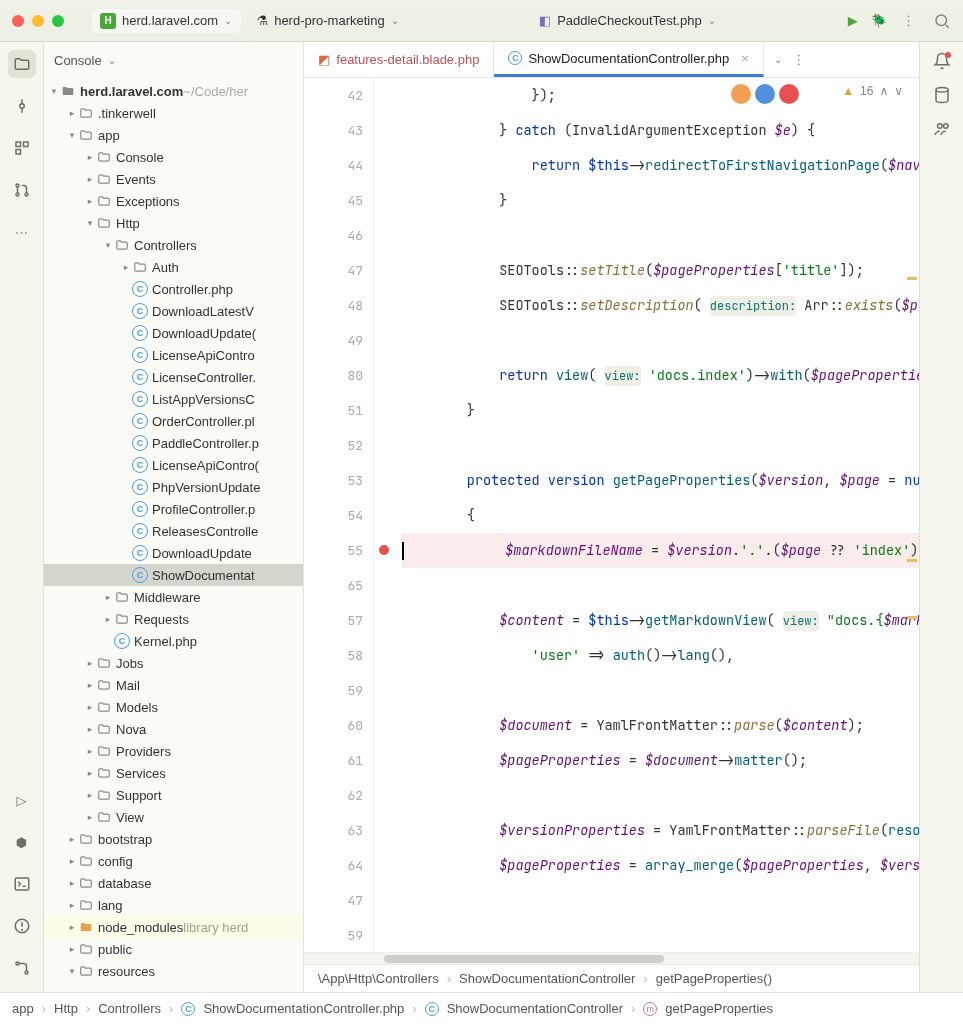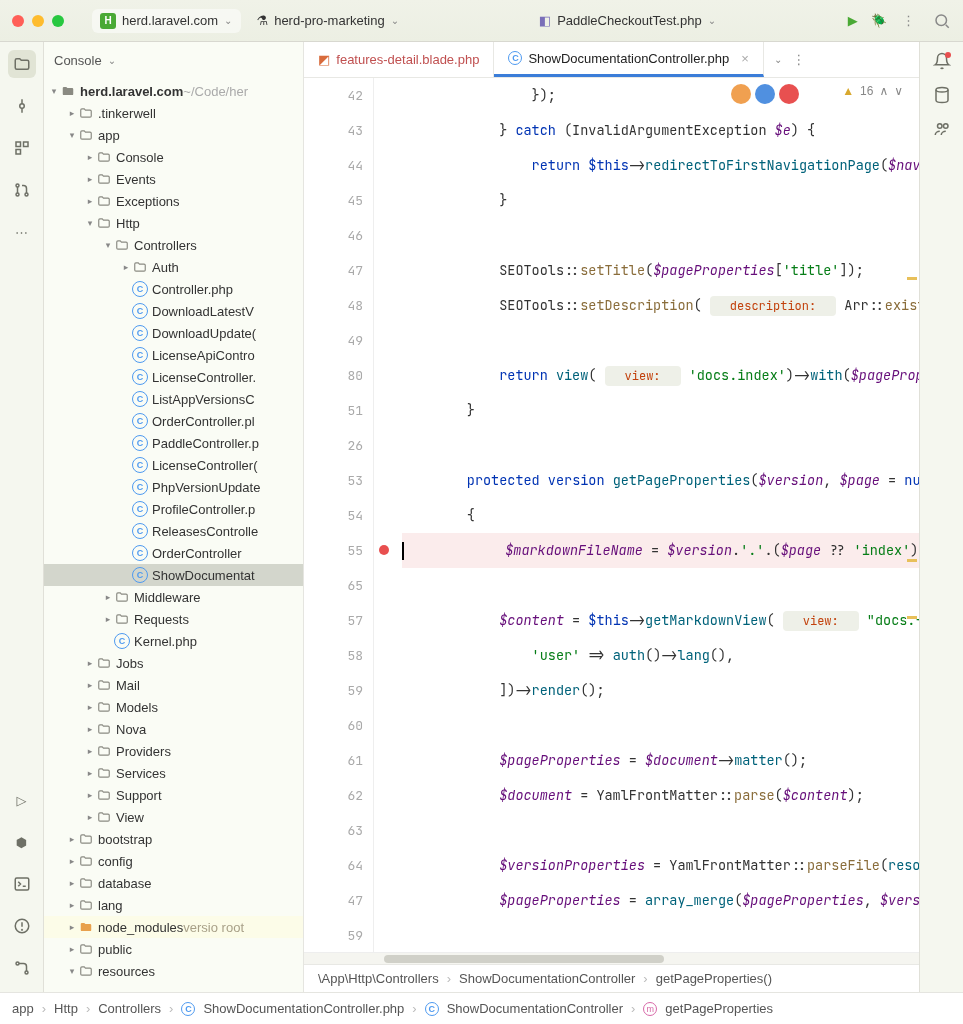--- a/index.html
+++ b/index.html
@@ -41,22 +41,22 @@
 .warnbar{position:absolute;right:16px;top:42px;display:flex;align-items:center;gap:6px;font-size:12px;color:#888;z-index:5}
 .codearea{flex:1;display:flex;overflow:hidden;position:relative}
 .gut{width:70px;background:#fff;border-right:1px solid #eee;text-align:right;padding-right:10px;color:#aaa;font-family:'JetBrains Mono',Menlo,monospace;font-size:13px;line-height:35px;padding-top:0}
 .bpcol{width:20px;background:#fff}
 .bp{width:10px;height:10px;border-radius:50%;background:#e84f4f;margin:12px auto 0}
 .code{flex:1;font-family:'JetBrains Mono',Menlo,monospace;font-size:13.5px;line-height:35px;overflow:hidden;position:relative;padding-left:8px}
 .ln{height:35px;white-space:pre}
 .ln.bpline{background:#fbecec}
 .ln.bpline::before{content:'';position:absolute;left:-98px;width:98px;height:35px;background:#fbecec}
 .cursor{display:inline-block;width:2px;height:18px;background:#000;vertical-align:middle;margin-right:4px}
-.k{color:#0033b3}.s{color:#067d17}.v{color:#660e7a;font-style:italic}.m{color:#8a6d3b;}.fn{color:#00627a}
-.hint{background:#eef0e8;padding:2px 20px;border-radius:4px;color:#c2410c;font-size:12px}
+.k{color:#0033b3}.s{color:#067d17}.v{color:#660e7a;font-style:italic}.m{color:#8a6d3b;font-style:italic}.fn{color:#00627a}
+.hint{background:#eef0e8;padding:2px 0;border-radius:4px;color:#0f766e;font-size:12px}
 .crumb{height:28px;border-top:1px solid #e8e8e4;display:flex;align-items:center;padding:0 14px;font-size:13px;color:#555;gap:8px}
 .rightbar{width:44px;background:#f5f7ef;border-left:1px solid #e0e0d8;display:flex;flex-direction:column;align-items:center;padding-top:10px;gap:16px}
 .rightbar .ic{color:#6e7066;position:relative}
 .notif::after{content:'';position:absolute;top:0;right:0;width:6px;height:6px;background:#e84f4f;border-radius:50%}
 .bcrumb{height:32px;border-top:1px solid #e5e5e0;display:flex;align-items:center;padding:0 12px;font-size:13px;color:#555;gap:8px;background:#fff}
 .bsep{color:#bbb}
 .cicon{width:14px;height:14px;border:1.5px solid #4e9af0;border-radius:50%;display:inline-flex;align-items:center;justify-content:center;color:#4e9af0;font-size:9px;font-weight:bold}
 .micon{width:14px;height:14px;border:1.5px solid #d868a8;border-radius:50%;display:inline-flex;align-items:center;justify-content:center;color:#d868a8;font-size:9px}
 svg{display:block}
 .collab{position:absolute;right:120px;top:6px;display:flex;gap:4px;z-index:4}
@@ -284,41 +284,41 @@
           <span>OrderController.pl</span>
         </div>
         <div class="row" style="padding-left: 76px;">
           <span class="tg"></span>
           <span class="fi php">C</span>
           <span>PaddleController.p</span>
         </div>
         <div class="row" style="padding-left: 76px;">
           <span class="tg"></span>
           <span class="fi php">C</span>
-          <span>LicenseController(</span>
+          <span>LicenseApiContro(</span>
         </div>
         <div class="row" style="padding-left: 76px;">
           <span class="tg"></span>
           <span class="fi php">C</span>
           <span>PhpVersionUpdate</span>
         </div>
         <div class="row" style="padding-left: 76px;">
           <span class="tg"></span>
           <span class="fi php">C</span>
           <span>ProfileController.p</span>
         </div>
         <div class="row" style="padding-left: 76px;">
           <span class="tg"></span>
           <span class="fi php">C</span>
           <span>ReleasesControlle</span>
         </div>
         <div class="row" style="padding-left: 76px;">
           <span class="tg"></span>
           <span class="fi php">C</span>
-          <span>OrderController</span>
+          <span>DownloadUpdate</span>
         </div>
         <div class="row sel" style="padding-left: 76px;">
           <span class="tg"></span>
           <span class="fi php">C</span>
           <span>ShowDocumentat</span>
         </div>
         <div class="row" style="padding-left: 58px;">
           <span class="tg">▸</span>
           <span class="fi fold">
             <svg width="14" height="14" viewBox="0 0 24 24" fill="none" stroke="currentColor" stroke-width="2">
@@ -450,21 +450,21 @@
           <span>lang</span>
         </div>
         <div class="row excl" style="padding-left: 22px;">
           <span class="tg">▸</span>
           <span class="fi orange">
             <svg width="14" height="14" viewBox="0 0 24 24" fill="currentColor">
               <path d="M3 7a2 2 0 012-2h4l2 2h8a2 2 0 012 2v8a2 2 0 01-2 2H5a2 2 0 01-2-2V7z"></path>
             </svg>
           </span>
           <span>node_modules</span> 
-          <span class="libroot">versio root</span>
+          <span class="libroot">library herd</span>
         </div>
         <div class="row" style="padding-left: 22px;">
           <span class="tg">▸</span>
           <span class="fi fold">
             <svg width="14" height="14" viewBox="0 0 24 24" fill="none" stroke="currentColor" stroke-width="2">
               <path d="M3 7a2 2 0 012-2h4l2 2h8a2 2 0 012 2v8a2 2 0 01-2 2H5a2 2 0 01-2-2V7z"></path>
             </svg>
           </span>
           <span>public</span>
         </div>
@@ -512,21 +512,21 @@
           <div style="height: 35px;">42</div>
           <div style="height: 35px;">43</div>
           <div style="height: 35px;">44</div>
           <div style="height: 35px;">45</div>
           <div style="height: 35px;">46</div>
           <div style="height: 35px;">47</div>
           <div style="height: 35px;">48</div>
           <div style="height: 35px;">49</div>
           <div style="height: 35px;">80</div>
           <div style="height: 35px;">51</div>
-          <div style="height: 35px;">26</div>
+          <div style="height: 35px;">52</div>
           <div style="height: 35px;">53</div>
           <div style="height: 35px;">54</div>
           <div style="height: 35px;">55</div>
           <div style="height: 35px;">65</div>
           <div style="height: 35px;">57</div>
           <div style="height: 35px;">58</div>
           <div style="height: 35px;">59</div>
           <div style="height: 35px;">60</div>
           <div style="height: 35px;">61</div>
           <div style="height: 35px;">62</div>
@@ -575,24 +575,23 @@
           <div class="ln"></div>
           <div class="ln">            <span class="k">return</span> <span class="fn">view</span>( <span class="hint">view:</span> <span class="s">'docs.index'</span>)-&gt;<span class="fn">with</span>(<span class="v">$pageProperties</span>)</div>
           <div class="ln">        }</div>
           <div class="ln"></div>
           <div class="ln">        <span class="k">protected</span> <span class="k">version</span> <span class="fn">getPageProperties</span>(<span class="v">$version</span>, <span class="v">$page</span> = <span class="k">nul</span></div>
           <div class="ln">        {</div>
           <div class="ln bpline"><span class="cursor"></span>            <span class="v">$markdownFileName</span> = <span class="v">$version</span>.<span class="s">'.'</span>.(<span class="v">$page</span> ?? <span class="s">'index'</span>);</div>
           <div class="ln"></div>
           <div class="ln">            <span class="v">$content</span> = <span class="k">$this</span>-&gt;<span class="fn">getMarkdownView</span>( <span class="hint">view:</span> <span class="s">"docs.{</span><span class="v">$markdo</span></div>
           <div class="ln">                <span class="s">'user'</span> =&gt; <span class="fn">auth</span>()-&gt;<span class="fn">lang</span>(),</div>
-          <div class="ln">            ])-&gt;<span class="fn">render</span>();</div>
           <div class="ln"></div>
+          <div class="ln">            <span class="v">$document</span> = YamlFrontMatter::<span class="m">parse</span>(<span class="v">$content</span>);</div>
           <div class="ln">            <span class="v">$pageProperties</span> = <span class="v">$document</span>-&gt;<span class="fn">matter</span>();</div>
-          <div class="ln">            <span class="v">$document</span> = YamlFrontMatter::<span class="m">parse</span>(<span class="v">$content</span>);</div>
           <div class="ln"></div>
           <div class="ln">            <span class="v">$versionProperties</span> = YamlFrontMatter::<span class="m">parseFile</span>(<span class="fn">resour</span></div>
           <div class="ln">            <span class="v">$pageProperties</span> = <span class="fn">array_merge</span>(<span class="v">$pageProperties</span>, <span class="v">$versio</span></div>
           <div class="ln"></div>
         </div>
       <div class="minimap">
         <div class="mk" style="top:20%"></div>
           <div class="mk" style="top:55%"></div>
           <div class="mk" style="top:62%"></div>
       </div>

